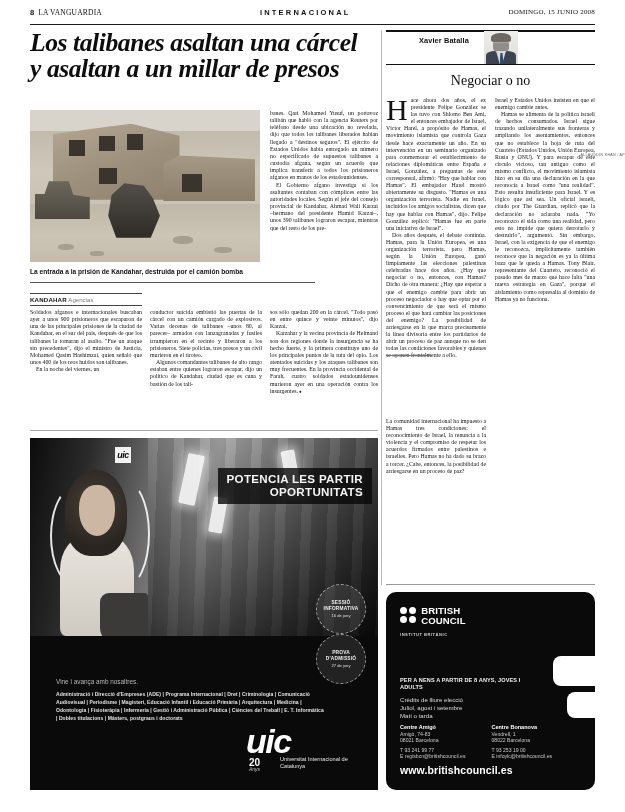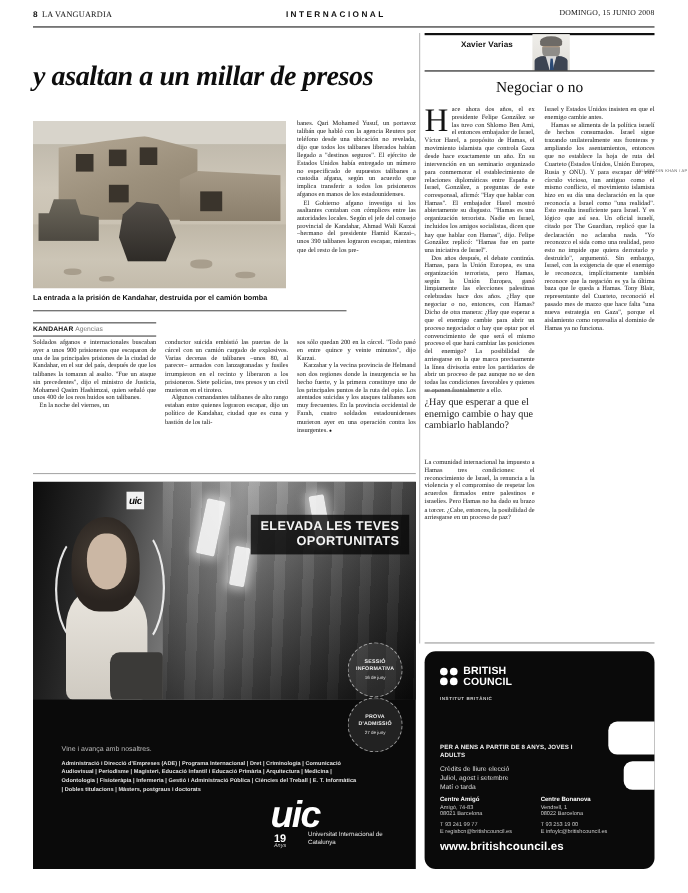--- a/index.html
+++ b/index.html
@@ -365,21 +365,21 @@
     </div>
     <div class="mh-center">INTERNACIONAL</div>
     <div class="mh-right">DOMINGO, 15 JUNIO 2008</div>
   </div>
   <div class="mh-rule"></div>
 
   <div class="vrule"></div>
 
   <div class="art-zone">
     <h1 class="headline">
-      <br>
+      <span>Los talibanes asaltan una cárcel</span><br>
       <span>y asaltan a un millar de presos</span>
     </h1>
   </div>
 
   <div class="photo-wrap">
     <div class="photo">
       <div class="ph-sky"></div>
       <div class="ph-bld"></div>
       <div class="ph-bld2"></div>
       <div class="ph-win" style="left:17%;top:20%;width:7%;height:10%;"></div>
@@ -420,40 +420,39 @@
     <p>El Gobierno afgano investiga si los asaltantes contaban con cómplices entre las autoridades locales. Según el jefe del consejo provincial de Kandahar, Ahmad Wali Karzai –hermano del presidente Hamid Karzai–, unos 390 talibanes lograron escapar, mientras que del resto de los pre-</p>
   </div>
   <div class="bodycol col3">
     <p class="first">sos sólo quedan 200 en la cárcel. "Todo pasó en entre quince y veinte minutos", dijo Karzai.</p>
     <p class="end-dot">Karzahar y la vecina provincia de Helmand son dos regiones donde la insurgencia se ha hecho fuerte, y la primera constituye uno de los principales puntos de la ruta del opio. Los atentados suicidas y los ataques talibanes son muy frecuentes. En la provincia occidental de Farah, cuatro soldados estadounidenses murieron ayer en una operación contra los insurgentes.</p>
   </div>
 
   <div class="gap-rule"></div>
 
   <div class="op-topline"></div>
-  <div class="byline">Xavier Varias</div>
+  <div class="byline">Xavier Batalla</div>
   <div class="op-portrait">
     <div class="pt-body"></div>
     <div class="pt-head"></div>
     <div class="pt-hair"></div>
     <div class="pt-beard"></div>
     <div class="pt-shirt"></div>
     <div class="pt-tie"></div>
   </div>
   <div class="op-rule2"></div>
 
   <div class="op-title">Negociar o no</div>
 
   <div class="opcol opA">
     <p class="first"><span class="dropcap">H</span><span>ace ahora dos años, el ex presidente Felipe González se las tuvo con Shlomo Ben Ami, el entonces embajador de Israel, Víctor Harel, a propósito de Hamas, el movimiento islamista que controla Gaza desde hace exactamente un año. En su intervención en un seminario organizado para conmemorar el establecimiento de relaciones diplomáticas entre España e Israel, González, a preguntas de este corresponsal, afirmó: "Hay que hablar con Hamas". El embajador Harel mostró abiertamente su disgusto. "Hamas es una organización terrorista. Nadie en Israel, incluidos los amigos socialistas, dicen que hay que hablar con Hamas", dijo. Felipe González replicó: "Hamas fue en parte una iniciativa de Israel".</span></p>
     <p>Dos años después, el debate continúa. Hamas, para la Unión Europea, es una organización terrorista, pero Hamas, según la Unión Europea, ganó limpiamente las elecciones palestinas celebradas hace dos años. ¿Hay que negociar o no, entonces, con Hamas? Dicho de otra manera: ¿Hay que esperar a que el enemigo cambie para abrir un proceso negociador o hay que optar por el convencimiento de que será el mismo proceso el que hará cambiar las posiciones del enemigo? La posibilidad de arriesgarse en la que marca precisamente la línea divisoria entre los partidarios de abrir un proceso de paz aunque no se den todas las condiciones favorables y quienes se oponen frontalmente a ello.</p>
   </div>
 
   <div class="pq-rule"></div>
-  <div class="pullquote">¿Hay que esperar a que el enemigo cambie o hay que cambiarlo hablando?</div>
 
   <div class="opcol opA2">
     <p class="first">La comunidad internacional ha impuesto a Hamas tres condiciones: el reconocimiento de Israel, la renuncia a la violencia y el compromiso de respetar los acuerdos firmados entre palestinos e israelíes. Pero Hamas no ha dado su brazo a torcer. ¿Cabe, entonces, la posibilidad de arriesgarse en un proceso de paz?</p>
   </div>
 
   <div class="opcol opB">
     <p class="first">Israel y Estados Unidos insisten en que el enemigo cambie antes.</p>
     <p>Hamas se alimenta de la política israelí de hechos consumados. Israel sigue trazando unilateralmente sus fronteras y ampliando los asentamientos, entonces que no establece la hoja de ruta del Cuarteto (Estados Unidos, Unión Europea, Rusia y ONU). Y para escapar de este círculo vicioso, tan antiguo como el mismo conflicto, el movimiento islamista hizo en su día una declaración en la que reconocía a Israel como "una realidad". Esto resulta insuficiente para Israel. Y es lógico que así sea. Un oficial israelí, citado por The Guardian, replicó que la declaración no aclaraba nada. "Yo reconozco el sida como una realidad, pero esto no impide que quiera derrotarlo y destruirlo", argumentó. Sin embargo, Israel, con la exigencia de que el enemigo le reconozca, implícitamente también reconoce que la negación es ya la última baza que le queda a Hamas. Tony Blair, representante del Cuarteto, reconoció el pasado mes de marzo que hace falta "una nueva estrategia en Gaza", porque el aislamiento como represalia al dominio de Hamas ya no funciona.</p>
   </div>
   <div class="op-botline"></div>
@@ -467,40 +466,40 @@
       <div class="uic-paren" style="left:20px;top:48px;width:46px;height:96px;"></div>
       <div class="uic-paren" style="left:70px;top:42px;width:46px;height:104px;"></div>
       <div class="uic-girl">
         <div class="ug-body"></div>
         <div class="ug-hair"></div>
         <div class="ug-face"></div>
         <div class="ug-jeans"></div>
       </div>
       <div class="uic-mark">uic</div>
       <div class="uic-claimbox">
-        <div class="uic-claim">ELEVADA LES TEVES</div>
+        <div class="uic-claim">POTENCIA LES PARTIR</div>
         <div class="uic-claim">OPORTUNITATS</div>
       </div>
     </div>
 
     <div class="badge badge1">
       <b>SESSIÓ INFORMATIVA</b>
       <span>16 de juny</span>
     </div>
     <div class="badge badge2">
       <b>PROVA D'ADMISSIÓ</b>
       <span>27 de juny</span>
     </div>
 
     <div class="uic-sub">Vine i avança amb nosaltres.</div>
     <div class="uic-list">Administració i Direcció d'Empreses (ADE) | Programa Internacional | Dret | Criminologia | Comunicació Audiovisual | Periodisme | Magisteri, Educació Infantil i Educació Primària | Arquitectura | Medicina | Odontologia | Fisioteràpia | Infermeria | Gestió i Administració Pública | Ciències del Treball | E. T. Informàtica | Dobles titulacions | Màsters, postgraus i doctorats</div>
 
     <div class="uic-logo">
       <div class="ul-word">uic</div>
-      <div class="ul-10">19</div>
+      <div class="ul-10">20</div>
       <div class="ul-anys">Anys</div>
       <div class="ul-uni">Universitat Internacional de Catalunya</div>
     </div>
   </div>
 
   <div class="bc">
     <div class="bc-sw1"></div>
     <div class="bc-sw2"></div>
     <div class="bc-logo">
       <div class="bc-dots">

